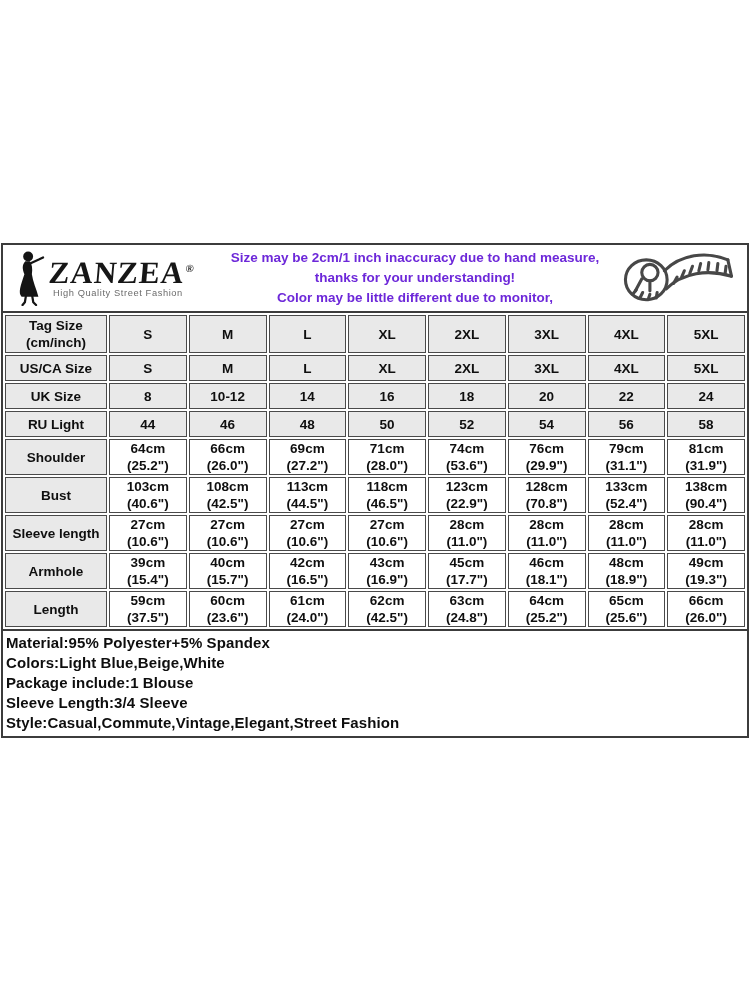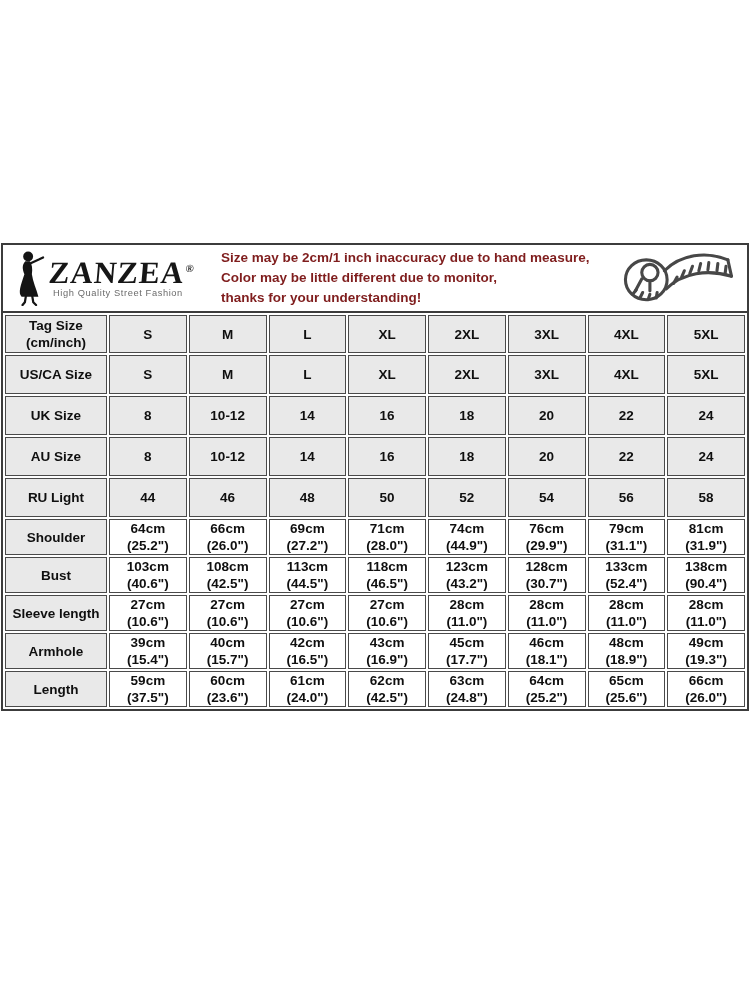--- a/index.html
+++ b/index.html
@@ -32,22 +32,22 @@
     font-family:"Liberation Serif","DejaVu Serif",serif;
     font-weight:700;font-size:31px;letter-spacing:1px;
     transform:skewX(-5deg);display:inline-block;color:#161616;
   }
   .reg{font-size:11px;font-weight:700;vertical-align:super;margin-left:1px;}
   .tagline{
     font-size:9.3px;color:#6b6b6b;letter-spacing:.6px;
     margin:1px 0 0 4px;white-space:nowrap;
   }
   .disclaimer{
-    flex:1 1 auto;
-    font-size:13.5px;font-weight:700;line-height:1.5;color:#7f1d1d;
+    flex:1 1 auto;text-align:center;
+    font-size:13.5px;font-weight:700;line-height:1.5;color:#6d28d9;
   }
   .tape{width:138px;flex:0 0 auto;display:flex;justify-content:center;}
   
   table.sizes{
     width:100%;
     border-collapse:separate;border-spacing:2px;
     table-layout:fixed;
     border-radius:19px;
   }
   table.sizes td{
@@ -56,21 +56,21 @@
     text-align:center;vertical-align:middle;
     font-size:13.5px;font-weight:700;
     white-space:pre-line;line-height:17px;
     padding:0 1px;
     background:#fff;color:#0f0f0f;
   }
   table.sizes td.lbl{background:#e9e9e9;}
   table.sizes td.shade{background:#e9e9e9;}
   table.sizes col.c-label{width:102px;}
   tr.r-tag td{height:38px;}
-  tr.r-size1 td{height:39px;}
+  tr.r-size1 td{height:26px;}
   tr.r-meas td{height:36px;}
   
   .details{
     box-sizing:border-box;
     border-top:2px solid #3c3c3c;
     padding:2px 4px 3px 3px;
   }
   .details .line{
     font-size:15px;font-weight:600;line-height:20px;
     letter-spacing:.1px;white-space:nowrap;color:#0e0e0e;
@@ -96,22 +96,22 @@
           </g>
         </svg>
       </span>
       <span class="logo-txt">
         <span class="brand"><span>ZANZEA</span><span class="reg">®</span></span>
         <div class="tagline">High Quality Street Fashion</div>
       </span>
     </div>
     <div class="disclaimer">
       <div>Size may be 2cm/1 inch inaccuracy due to hand measure,</div>
+      <div>thanks for your understanding!</div>
       <div>Color may be little different due to monitor,</div>
-      <div>thanks for your understanding!</div>
     </div>
     <div class="tape">
       <svg width="120" height="58" viewBox="0 0 130 64" aria-hidden="true">
         <g fill="none" stroke="#474747" stroke-width="3.4" stroke-linecap="round" stroke-linejoin="round">
           <ellipse cx="30" cy="34" rx="23" ry="22"></ellipse>
           <circle cx="34" cy="26" r="9"></circle>
           <path d="M34 35 l0 11"></path>
           <path d="M25 33 l-7 13"></path>
           <path d="M15 50 l4 -5"></path>
           <path d="M23 54 l3 -6"></path>
@@ -173,31 +173,20 @@
           <td class="shade">8</td>
           <td class="shade">10-12</td>
           <td class="shade">14</td>
           <td class="shade">16</td>
           <td class="shade">18</td>
           <td class="shade">20</td>
           <td class="shade">22</td>
           <td class="shade">24</td>
         </tr>
         <tr class="r-size1">
-          <td class="lbl">AU Size</td>
-          <td class="shade">8</td>
-          <td class="shade">10-12</td>
-          <td class="shade">14</td>
-          <td class="shade">16</td>
-          <td class="shade">18</td>
-          <td class="shade">20</td>
-          <td class="shade">22</td>
-          <td class="shade">24</td>
-        </tr>
-        <tr class="r-size1">
           <td class="lbl">RU Light</td>
           <td class="shade">44</td>
           <td class="shade">46</td>
           <td class="shade">48</td>
           <td class="shade">50</td>
           <td class="shade">52</td>
           <td class="shade">54</td>
           <td class="shade">56</td>
           <td class="shade">58</td>
         </tr>
@@ -205,42 +194,42 @@
           <td class="lbl">Shoulder</td>
           <td>64cm
 (25.2")</td>
           <td>66cm
 (26.0")</td>
           <td>69cm
 (27.2")</td>
           <td>71cm
 (28.0")</td>
           <td>74cm
-(44.9")</td>
+(53.6")</td>
           <td>76cm
 (29.9")</td>
           <td>79cm
 (31.1")</td>
           <td>81cm
 (31.9")</td>
         </tr>
         <tr class="r-meas">
           <td class="lbl">Bust</td>
           <td>103cm
 (40.6")</td>
           <td>108cm
 (42.5")</td>
           <td>113cm
 (44.5")</td>
           <td>118cm
 (46.5")</td>
           <td>123cm
-(43.2")</td>
+(22.9")</td>
           <td>128cm
-(30.7")</td>
+(70.8")</td>
           <td>133cm
 (52.4")</td>
           <td>138cm
 (90.4")</td>
         </tr>
         <tr class="r-meas">
           <td class="lbl">Sleeve length</td>
           <td>27cm
 (10.6")</td>
           <td>27cm
@@ -292,14 +281,21 @@
           <td>64cm
 (25.2")</td>
           <td>65cm
 (25.6")</td>
           <td>66cm
 (26.0")</td>
         </tr>
       </tbody>
   </table>
 
+  <div class="details">
+    <div class="line">Material:95% Polyester+5% Spandex</div>
+    <div class="line">Colors:Light Blue,Beige,White</div>
+    <div class="line">Package include:1 Blouse</div>
+    <div class="line">Sleeve Length:3/4 Sleeve</div>
+    <div class="line">Style:Casual,Commute,Vintage,Elegant,Street Fashion</div>
+  </div>
 
 </div>
 
 </body></html>

